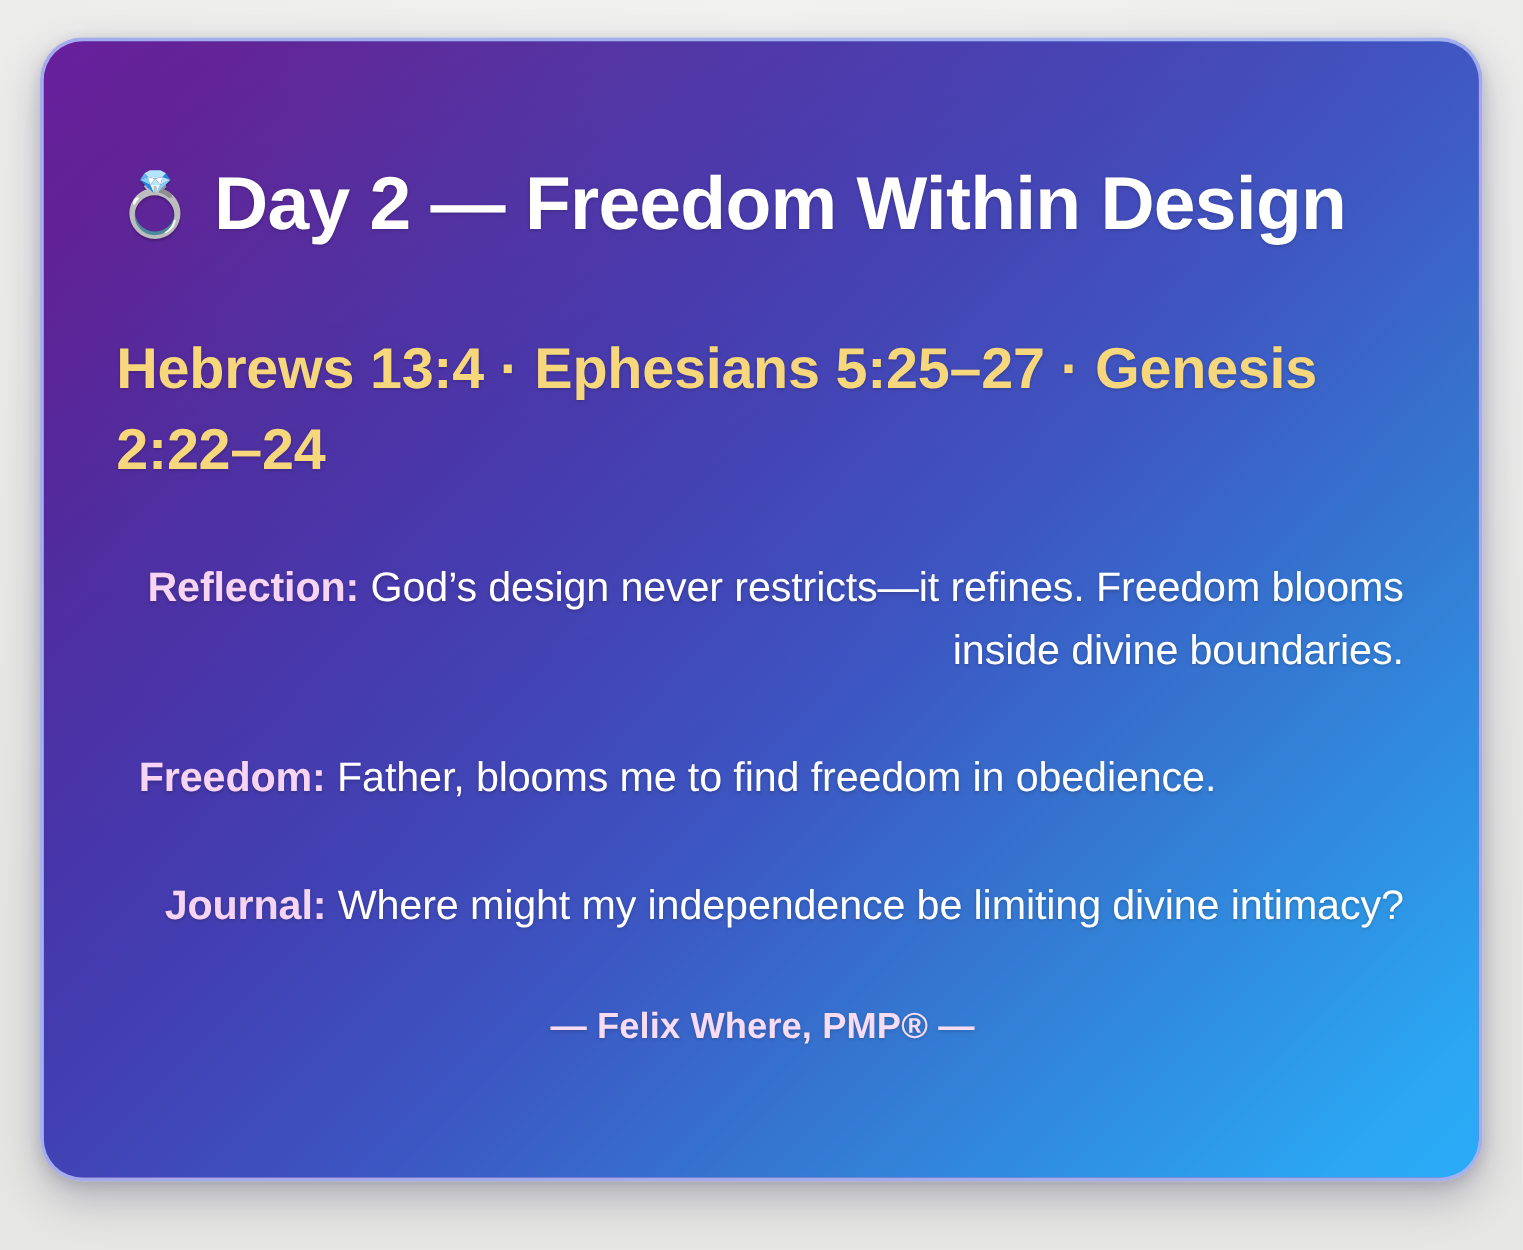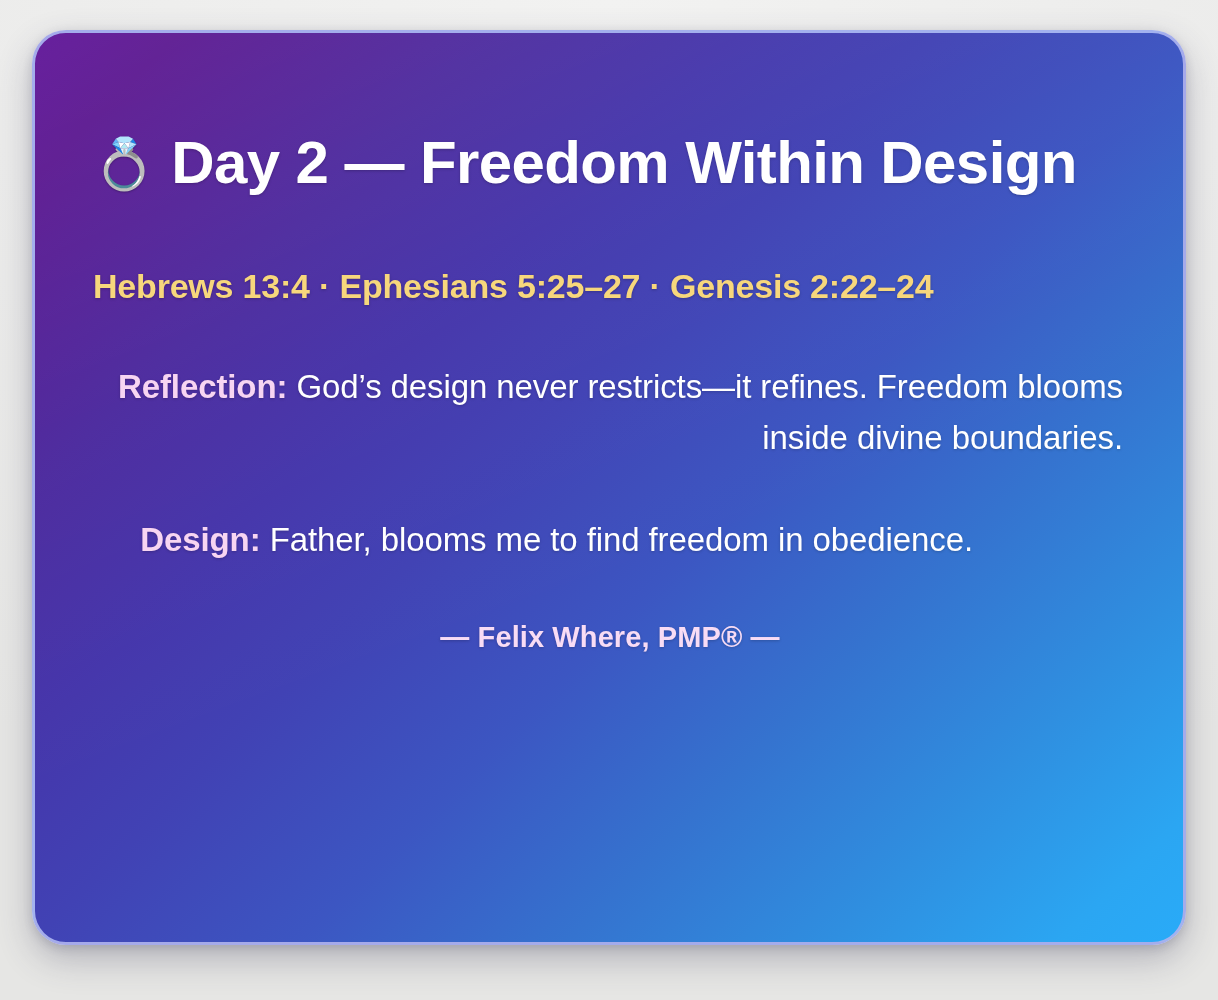--- a/index.html
+++ b/index.html
@@ -86,21 +86,21 @@
     font-size: 60px;
     font-weight: bold;
     color: #ffffff;
     letter-spacing: -0.6px;
     line-height: 1.08;
     text-shadow: 0 1px 3px rgba(0,0,0,0.22);
   }
 
   
   .scripture {
-    font-size: 34px;
+    font-size: 46px;
     font-weight: bold;
     color: #f7d77c;
     line-height: 1.42;
     letter-spacing: -0.2px;
     margin: 0 0 52px 0;
     max-width: 1005px;
     text-shadow: 0 1px 3px rgba(0,0,0,0.22);
   }
 
   
@@ -145,22 +145,25 @@
         <h1 class="title-text">Day 2 — Freedom Within Design</h1>
       </div>
 
       <div class="scripture">Hebrews 13:4 · Ephesians 5:25–27 · Genesis 2:22–24</div>
 
       <p class="block reflection">
         <span class="label">Reflection:</span><span> God’s design never restricts—it refines. Freedom blooms inside divine boundaries.</span>
       </p>
 
       <p class="block prayer">
-        <span class="label">Design:</span><span> Father, blooms me to find freedom in obedience.</span>
+        <span class="label">Freedom:</span><span> Father, blooms me to find freedom in obedience.</span>
       </p>
 
+      <p class="block journal">
+        <span class="label">Journal:</span><span> Where might my independence be limiting divine intimacy?</span>
+      </p>
 
       <div class="signature">— Felix Where, PMP® —</div>
 
     </div>
   </div>
 
 </div>
 
 </body></html>

